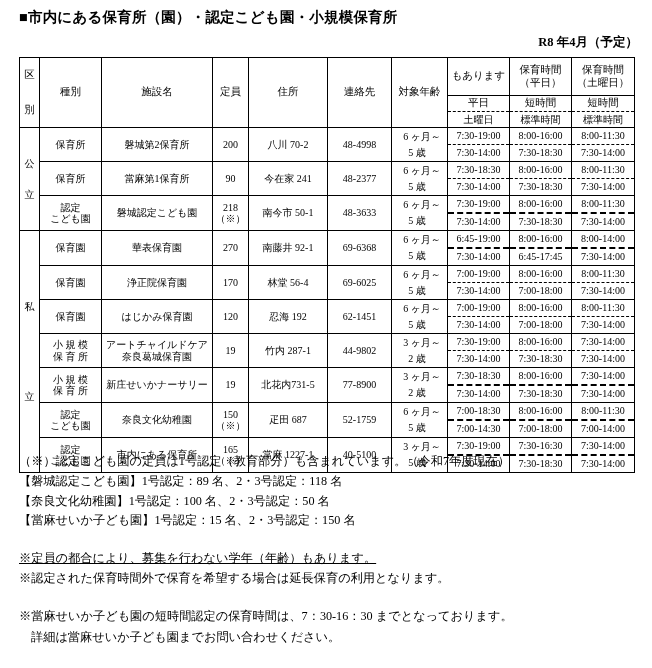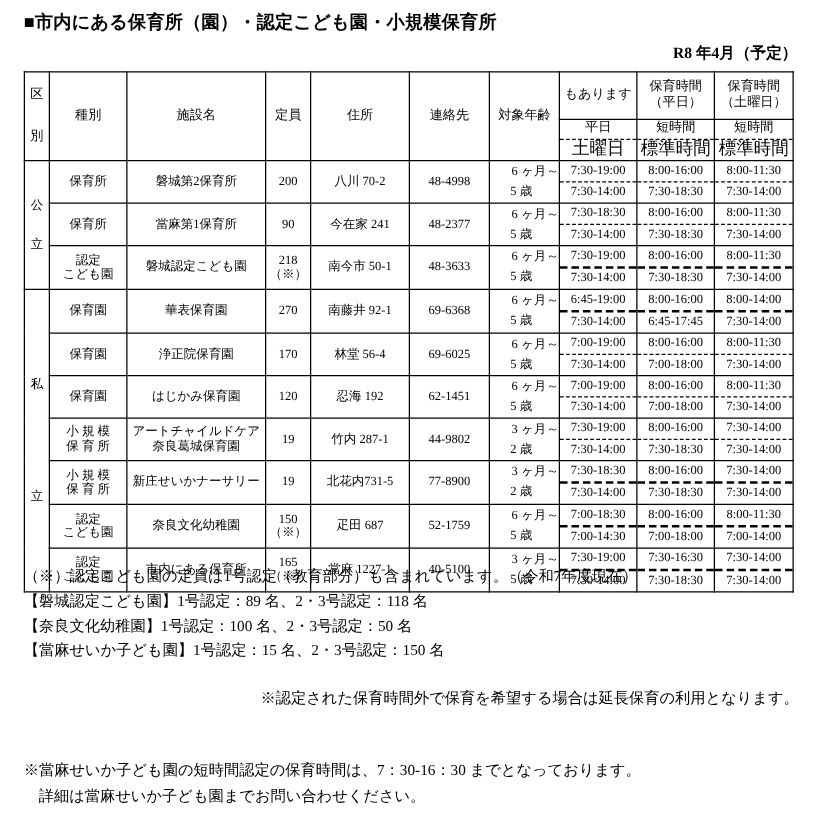--- a/index.html
+++ b/index.html
@@ -74,21 +74,21 @@
     height: 37px;
     font-size: 10.5px;
   }
   .hd-group-mid {
     height: 15px;
     font-size: 10.5px;
     border-bottom: 1px dashed #000 !important;
   }
   .hd-group-bot {
     height: 15px;
-    font-size: 14px;
+    font-size: 10px;
     border-top: none !important;
     font-family: Liberation Serif, serif;
   }
 
   
   .c-kubun  { width: 20px; }
   .c-shubetsu { width: 62px; }
   .c-shisetsu { width: 111px; }
   .c-teiin  { width: 36px; }
   .c-jusho  { width: 79px; }
@@ -121,21 +121,21 @@
   .split .s1, .split .s2 {
     height: 16px;
     line-height: 16px;
     font-size: 10px;
     white-space: nowrap;
   }
   .split .s1 { border-bottom: 1px dashed #000; text-align: center; }
   .split.bold-sep .s1 { border-bottom: 2px dashed #000; }
 
   
-  .agecell .s1 { text-align: right; padding-left: 5px; }
+  .agecell .s1 { text-align: center; padding-left: 5px; }
   .agecell .s2 { text-align: center; padding-right: 5px; }
 
   
   .grp-top td { border-top: 1px solid #000; }
 
   
   .notes {
     position: absolute;
     left: 19px;
     top: 452px;
@@ -147,21 +147,21 @@
 
   .notes2 {
     position: absolute;
     left: 19px;
     top: 549px;
     width: 620px;
     font-size: 12.2px;
     line-height: 1.62;
   }
   .notes2 .uline { text-decoration: underline; white-space: nowrap; }
-  .notes2 .nline { white-space: nowrap; text-align: right; }
+  .notes2 .nline { white-space: nowrap; }
 
   .notes3 {
     position: absolute;
     left: 19px;
     top: 606px;
     width: 620px;
     font-size: 12.2px;
     line-height: 1.7;
   }
   .notes3 .nline { white-space: nowrap; }
@@ -497,20 +497,21 @@
   </div>
 
   <div class="notes">
     <div class="nline">（※）認定こども園の定員は1号認定（教育部分）も含まれています。（令和7年度現在）</div>
     <div class="nline">【磐城認定こども園】1号認定：89 名、2・3号認定：118 名</div>
     <div class="nline">【奈良文化幼稚園】1号認定：100 名、2・3号認定：50 名</div>
     <div class="nline">【當麻せいか子ども園】1号認定：15 名、2・3号認定：150 名</div>
   </div>
 
   <div class="notes2">
+    <div class="uline">※定員の都合により、募集を行わない学年（年齢）もあります。</div>
     <div class="nline">※認定された保育時間外で保育を希望する場合は延長保育の利用となります。</div>
   </div>
 
   <div class="notes3">
     <div class="nline">※當麻せいか子ども園の短時間認定の保育時間は、7：30-16：30 までとなっております。</div>
     <div class="nline indent">詳細は當麻せいか子ども園までお問い合わせください。</div>
   </div>
 
 </div>
 

